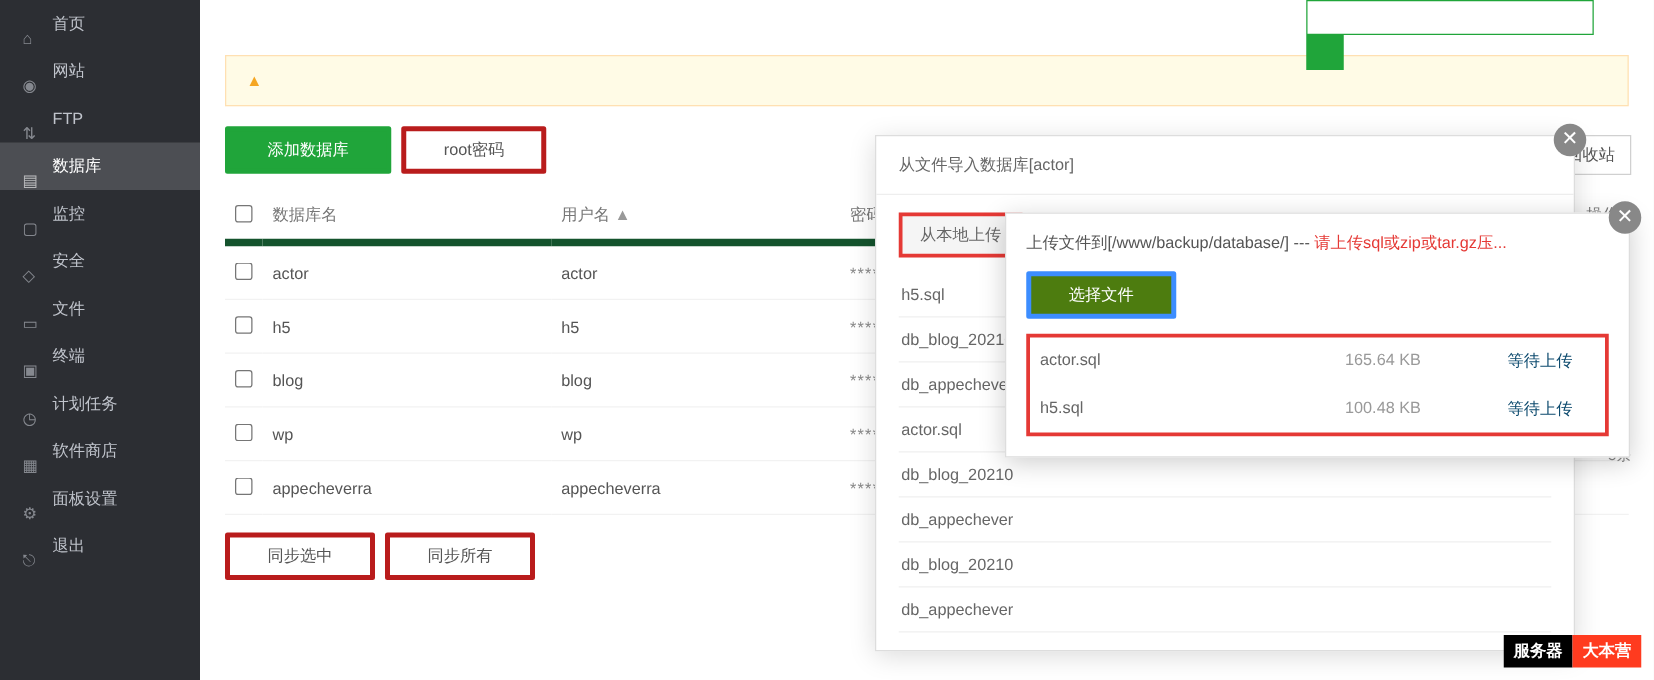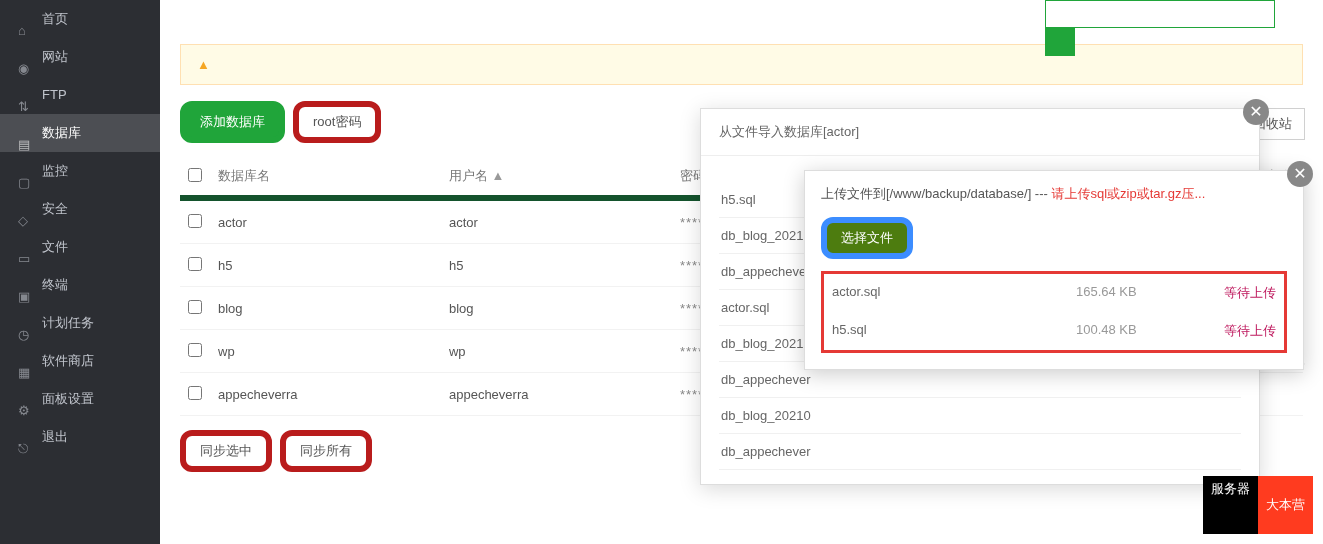--- a/index.html
+++ b/index.html
@@ -8,21 +8,21 @@
 .side-item{height:38px;line-height:38px;padding-left:18px;cursor:pointer;display:flex;align-items:center;gap:10px}
 .side-item.active{background:#4c4e53;color:#fff}
 .side-icon{width:14px;height:14px;opacity:.6;display:inline-block}
 .main{position:absolute;left:160px;top:0;right:0;height:544px;background:#fff;padding:0 20px}
 .searcharea{position:absolute;right:18px;top:0;width:260px;height:30px}
 .searchbox{width:230px;height:28px;border:1px solid #20a53a;padding:0 8px;background:#fff}
 .searchbtn{width:30px;height:28px;background:#20a53a;border:none;color:#fff}
 .warn{margin-top:44px;border:1px solid #ffe0b2;background:#fffbe6;padding:12px 16px;color:#666;display:flex;align-items:center;gap:10px}
 .warn-link{color:#ff8c00}
 .toolbar{margin-top:16px;display:flex;gap:8px;align-items:center}
-.btn{padding:6px 14px;border:6px solid #b91c1c;background:#fff;cursor:pointer;color:#555;border-radius:12px}
+.btn{padding:6px 30px;border:4px solid #b91c1c;background:#fff;cursor:pointer;color:#555;border-radius:2px}
 .btn.green{background:#20a53a;color:#fff;border-color:#20a53a}
 .btn.blue{background:#4d7c0f;color:#fff;border-color:#3c8dff}
 .trash{position:absolute;right:18px;top:108px;border:1px solid #d0d0d0;padding:6px 12px;background:#fff;color:#555;display:flex;align-items:center;gap:6px}
 table{width:100%;margin-top:14px;border-collapse:collapse}
 th{text-align:left;padding:10px 8px;border-bottom:6px solid #14532d;color:#777;font-weight:normal}
 td{padding:12px 8px;border-bottom:1px solid #f2f2f2;color:#555}
 .green-link{color:#20a53a;cursor:pointer}
 .red-text{color:#e74c3c}
 .pwd-dots{letter-spacing:1px;color:#888}
 .icon-btn{color:#999;margin-left:6px;cursor:pointer}
@@ -42,27 +42,27 @@
 
 .modal2{position:absolute;left:804px;top:170px;width:500px;background:#fff;border:1px solid #ddd;box-shadow:0 4px 20px rgba(0,0,0,.2);z-index:20}
 .m2-close{position:absolute;right:-10px;top:-10px;width:26px;height:26px;border-radius:50%;background:#888;color:#fff;text-align:center;line-height:26px;cursor:pointer;font-size:16px}
 .m2-head{padding:14px 16px;color:#555}
 .m2-red{color:#e53935}
 .m2-body{padding:0 16px 16px}
 .m2-table{border:3px solid #e53935;margin-top:12px}
 .m2-row{display:flex;padding:10px 8px;color:#666;gap:10px}
 .m2-row .fname{flex:1}
 .m2-row .fsize{width:120px;color:#999}
-.m2-row .fstatus{width:70px;color:#be185d;text-align:right}
+.m2-row .fstatus{width:70px;color:#0c4a6e;}
 
 .highlight-import{border:3px solid #e53935;padding:3px 6px;margin:-3px -6px}
 
 .footer-badge{position:absolute;right:10px;bottom:10px;display:flex;z-index:30}
-.fb1{background:#000;color:#fff;padding:4px 8px;font-weight:normal}
-.fb2{background:#ff3b1f;color:#fff;padding:20px 8px;font-weight:normal}
+.fb1{background:#000;color:#fff;padding:4px 8px;font-weight:bold}
+.fb2{background:#ff3b1f;color:#fff;padding:4px 8px;font-weight:bold}
 .count{position:absolute;right:18px;top:356px;color:#888;font-size:12px}
 </style>
 </head>
 <body>
 
 <div class="sidebar">
   <div class="side-item">
       <span class="side-icon">⌂</span>
       <span>首页</span>
     </div>
@@ -193,20 +193,21 @@
     <button class="btn">同步所有</button>
   </div>
 
   <div class="count">5条</div>
 </div>
 
 <div class="modal1">
   <div class="m1-close">✕</div>
   <div class="m1-title">从文件导入数据库[actor]</div>
   <div class="m1-body">
+    <span class="tabbtn">从本地上传</span>
     <div class="m1-list" id="m1-list">
         <div class="m1-item">h5.sql</div>
         <div class="m1-item">db_blog_20210</div>
         <div class="m1-item">db_appechever</div>
         <div class="m1-item">actor.sql</div>
         <div class="m1-item">db_blog_20210</div>
         <div class="m1-item">db_appechever</div>
         <div class="m1-item">db_blog_20210</div>
         <div class="m1-item">db_appechever</div>
       </div>

